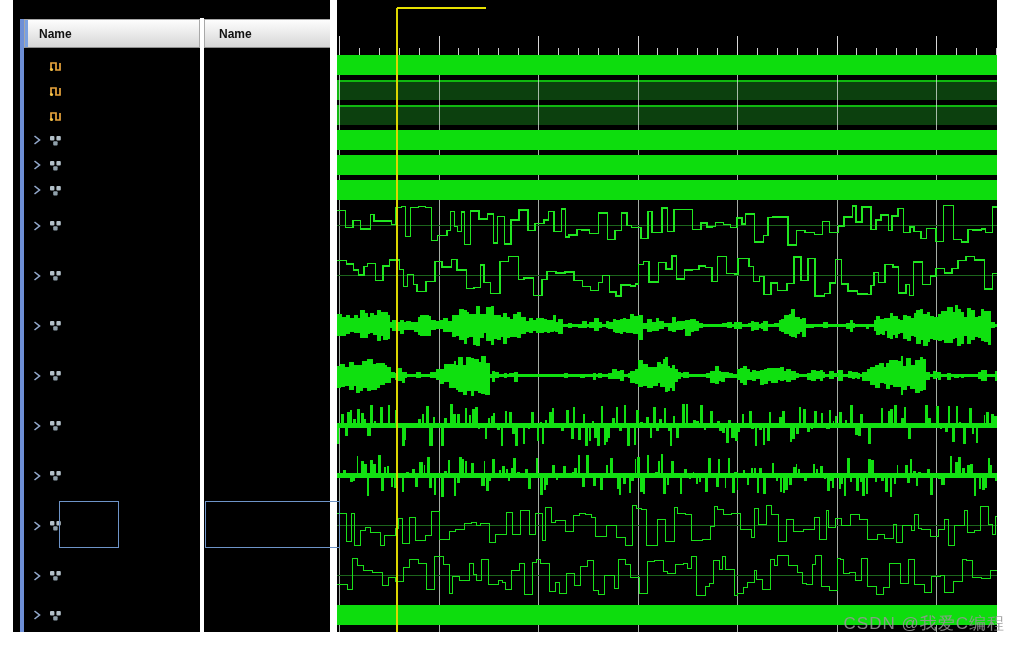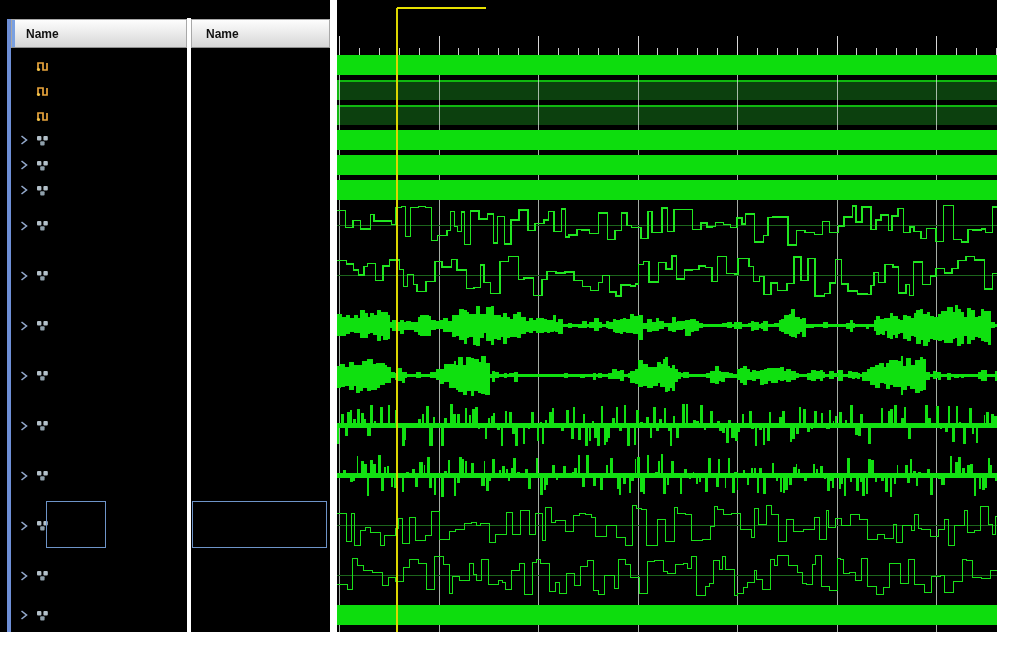--- a/index.html
+++ b/index.html
@@ -2,21 +2,21 @@
 <html><head>
 <meta charset="utf-8">
 <style>
   * { box-sizing: border-box; }
   html,body { margin:0; padding:0; background:#ffffff; }
   .app {
     position:relative; width:1019px; height:645px; background:#ffffff;
     overflow:hidden; font-family:"Liberation Sans",sans-serif;
   }
   
-  .left-panel { position:absolute; left:0; top:0; width:330px; height:632px; background:#000; }
+  .left-panel { position:absolute; left:13px; top:0; width:330px; height:632px; background:#000; }
   .left-edge   { position:absolute; left:0; top:0; width:7px; height:632px; background:#000; }
   .blue-strip  { position:absolute; left:7px; top:19px; width:4px; height:613px; background:#6e8fd6; }
   .col-header {
     position:absolute; top:19px; height:29px;
     background:linear-gradient(#fdfdfd,#ececec 45%,#d6d6d6);
     border:1px solid #a8a8a8; border-bottom:1px solid #8f8f8f;
     color:#111; font-size:12px; font-weight:bold;
     display:flex; align-items:center; padding-left:14px;
   }
   .hdr-name  { left:11px;  width:176px; }
@@ -1134,13 +1134,14 @@
         </div>
         <div class="wave-row row-solid z2" style="top:605px;height:20px"></div>
       </div>
     <div id="cursor" class="cursor-line" style="left: 58.9px;"></div>
     <div id="cursor-top" class="cursor-top" style="left: 59.9px; width: 89px;"></div>
   </div>
 
   <div class="right-margin"></div>
   <div class="bottom-margin"></div>
 
+  <div class="watermark">CSDN @我爱C编程</div>
 </div>
 
 </body></html>

